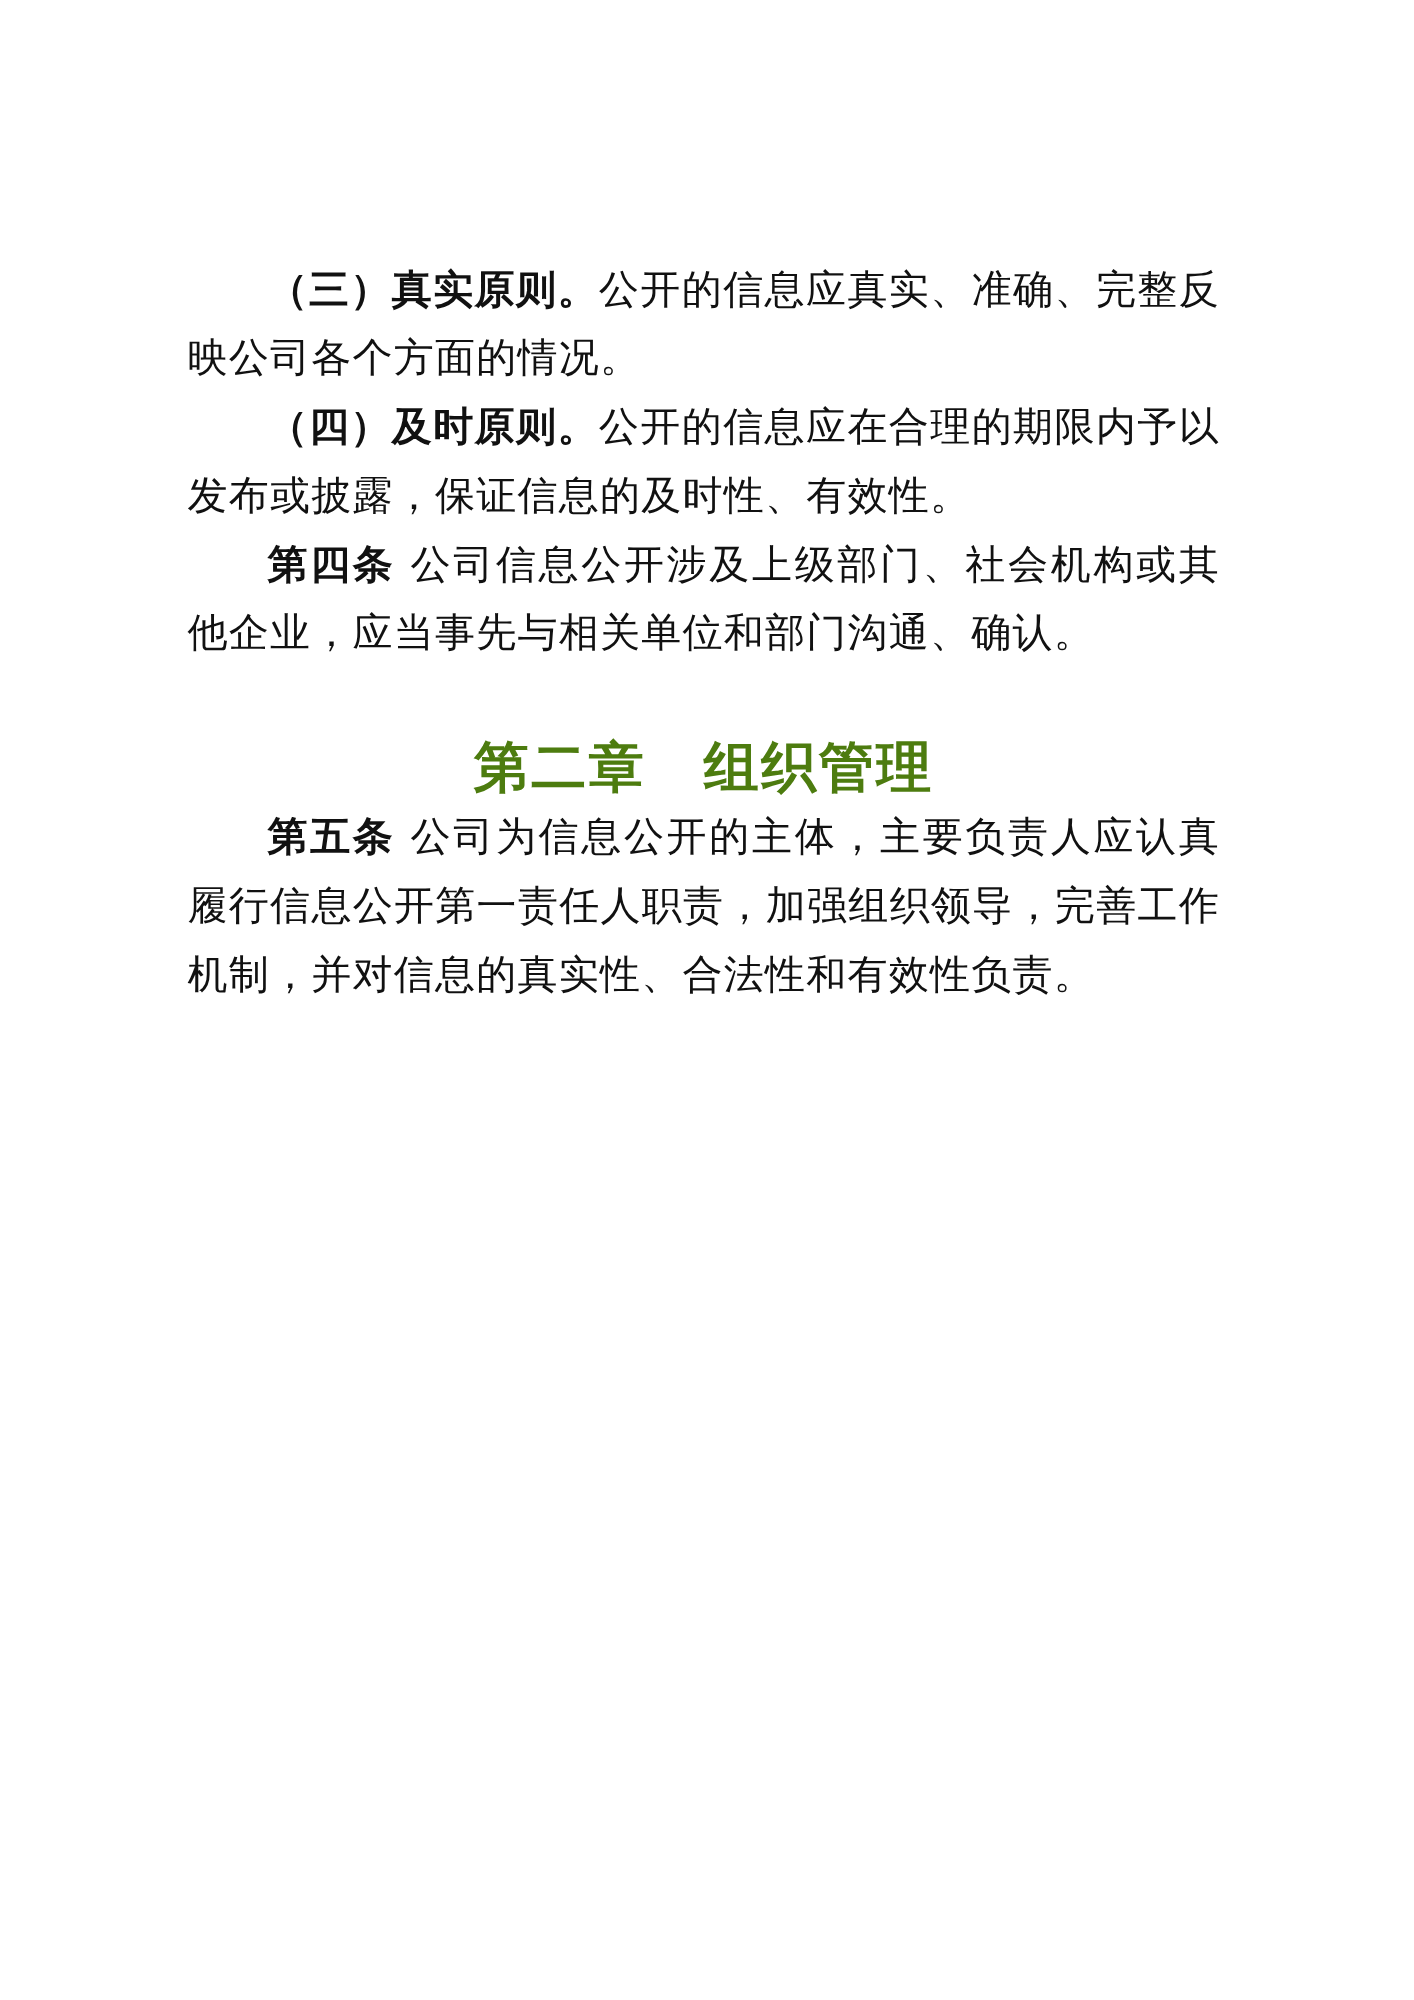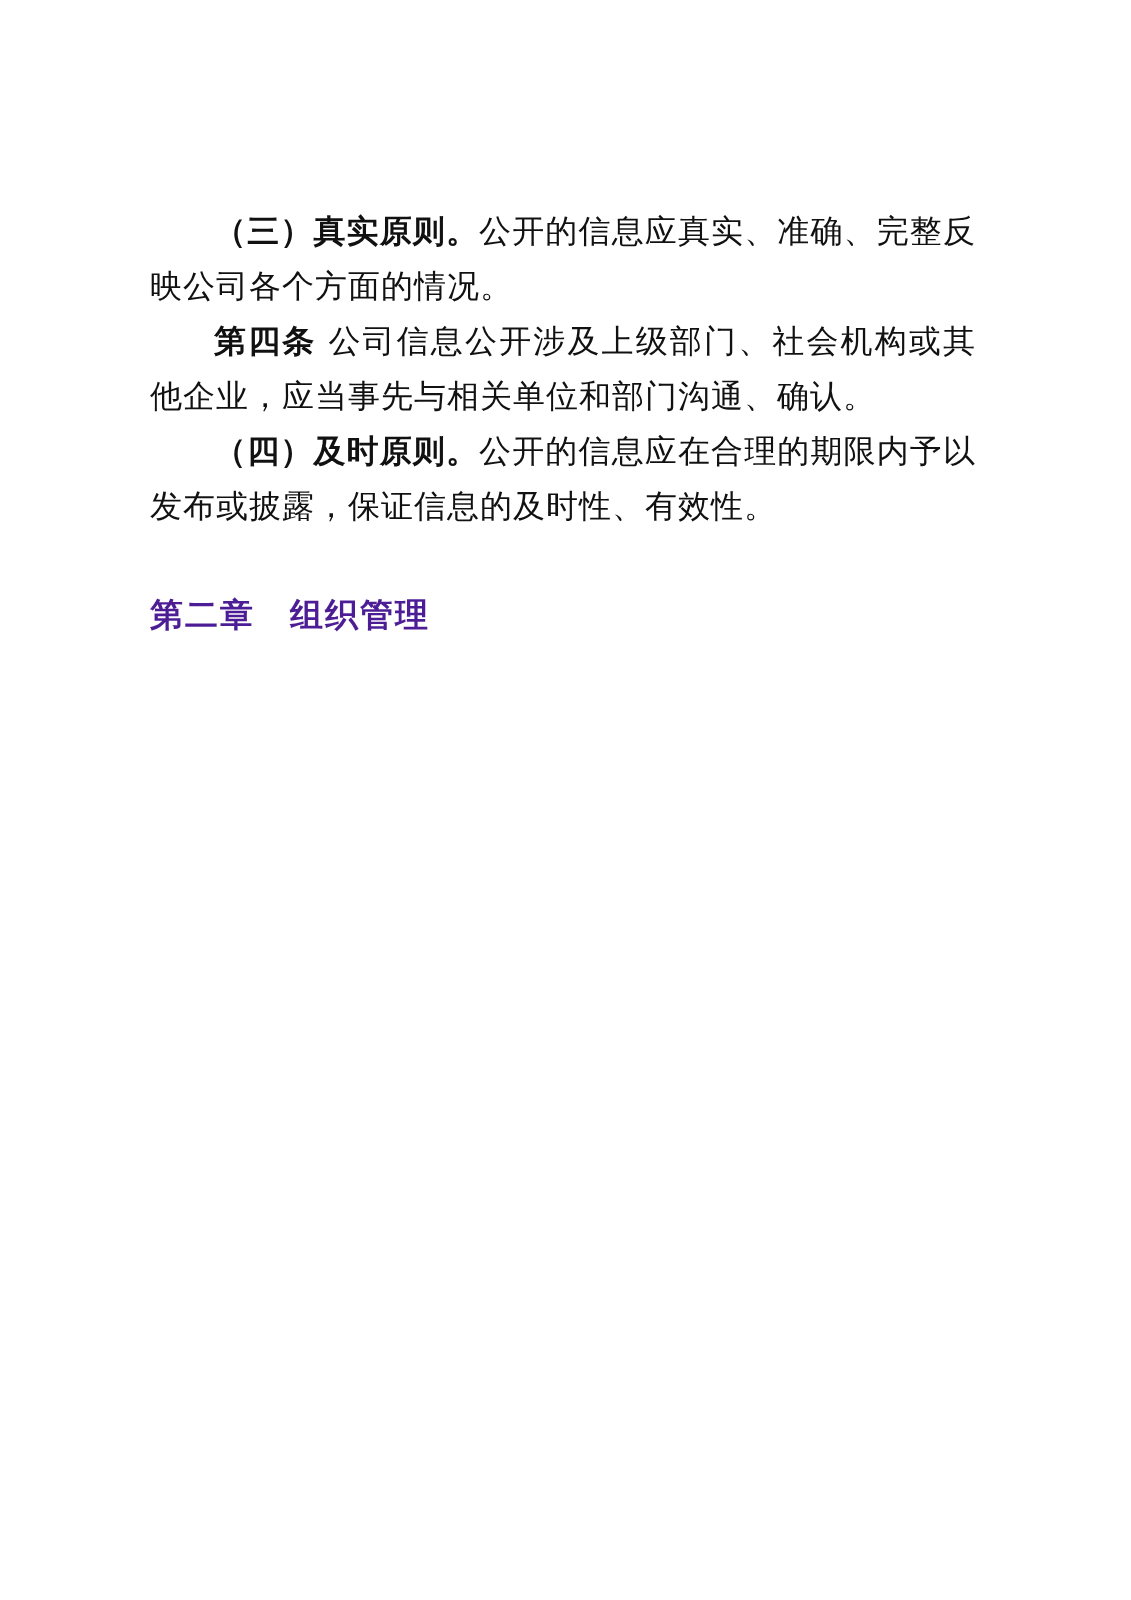--- a/index.html
+++ b/index.html
@@ -40,46 +40,50 @@
     color: #111111;
   }
   .para-lead {
     font-weight: bold;
   }
   .para.rule .para-body {
     margin-left: 12px;
   }
   .chapter-heading {
     margin: 53px 0 0 0;
-    font-size: 33px;
+    font-size: 44px;
     line-height: 55px;
     font-weight: bold;
+    text-align: center;
     text-indent: 0;
-    color: #4c1d95;
+    color: #4d7c0f;
     font-family: "Liberation Sans", "DejaVu Sans", sans-serif;
     letter-spacing: 2px;
   }
 </style>
 </head>
 <body>
 
 <div class="page">
   <div class="content">
 
     <p class="para">
       <span class="para-lead">（三）真实原则。</span><span class="para-body">公开的信息应真实、准确、完整反映公司各个方面的情况。</span>
     </p>
 
+    <p class="para">
+      <span class="para-lead">（四）及时原则。</span><span class="para-body">公开的信息应在合理的期限内予以发布或披露，保证信息的及时性、有效性。</span>
+    </p>
+
     <p class="para rule">
       <span class="para-lead">第四条</span><span class="para-body">公司信息公开涉及上级部门、社会机构或其他企业，应当事先与相关单位和部门沟通、确认。</span>
     </p>
 
-    <p class="para">
-      <span class="para-lead">（四）及时原则。</span><span class="para-body">公开的信息应在合理的期限内予以发布或披露，保证信息的及时性、有效性。</span>
-    </p>
-
     <h2 class="chapter-heading">第二章　组织管理</h2>
 
+    <p class="para rule">
+      <span class="para-lead">第五条</span><span class="para-body">公司为信息公开的主体，主要负责人应认真履行信息公开第一责任人职责，加强组织领导，完善工作机制，并对信息的真实性、合法性和有效性负责。</span>
+    </p>
 
 
 
   </div>
 </div>
 
 </body></html>

